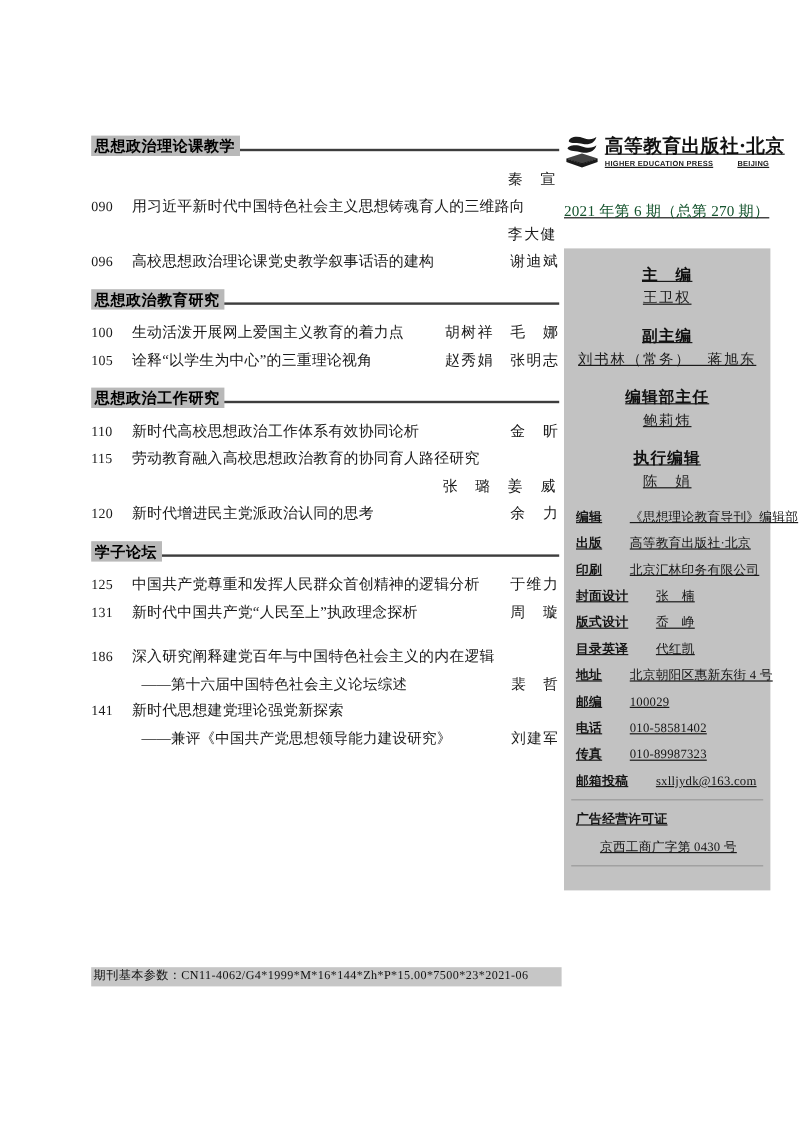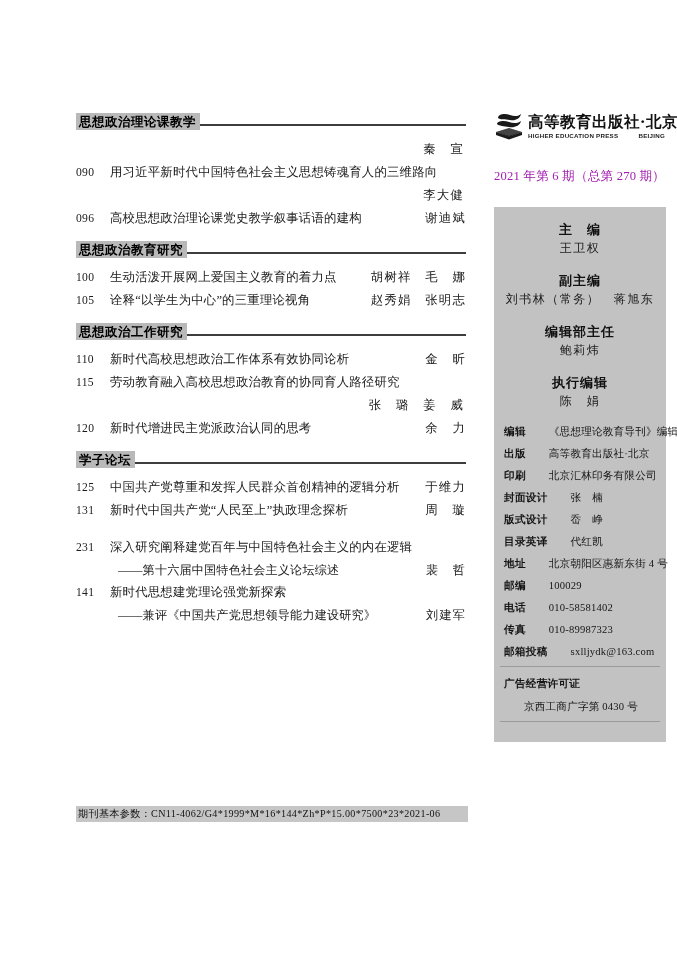--- a/index.html
+++ b/index.html
@@ -127,23 +127,24 @@
     white-space: nowrap;
     overflow: hidden;
     padding-left: 2px;
     box-sizing: border-box;
     color: #111;
   }
 
   
   #right {
     position: absolute;
-    left: 494px;
+    left: 470px;
     top: 112px;
     width: 160px;
+    text-decoration: underline;
   }
   #logo {
     display: flex;
     align-items: flex-start;
     height: 34px;
   }
   #logo .mark {
     width: 30px;
     height: 28px;
     flex: 0 0 30px;
@@ -170,21 +171,21 @@
     letter-spacing: 0.25px;
     color: #222;
     margin-top: 1px;
     width: 137px;
   }
   #issue {
     margin-top: 22px;
     font-size: 12.6px;
     letter-spacing: 0.2px;
     white-space: nowrap;
-    color: #a21caf;
+    color: #14532d;
   }
   #masthead {
     margin-top: 22px;
     background: #c2c2c2;
     width: 172px;
     padding: 13px 0 12px 0;
     box-sizing: border-box;
   }
   .mh-title {
     text-align: center;
@@ -333,21 +334,21 @@
           <span class="au">于维力</span>
         </div>
         <div class="entry">
           <span class="pg">131</span>
           <span class="title">新时代中国共产党“人民至上”执政理念探析</span>
           <span class="au">周　璇</span>
         </div>
       </div>
       <div class="sec-body">
         <div class="entry">
-          <span class="pg">231</span>
+          <span class="pg">186</span>
           <span class="title">深入研究阐释建党百年与中国特色社会主义的内在逻辑</span>
         </div>
         <div class="sub-row">
           <span class="sub-txt">——第十六届中国特色社会主义论坛综述</span>
           <span class="au">裴　哲</span>
         </div>
         <div class="entry">
           <span class="pg">141</span>
           <span class="title">新时代思想建党理论强党新探索</span>
         </div>

